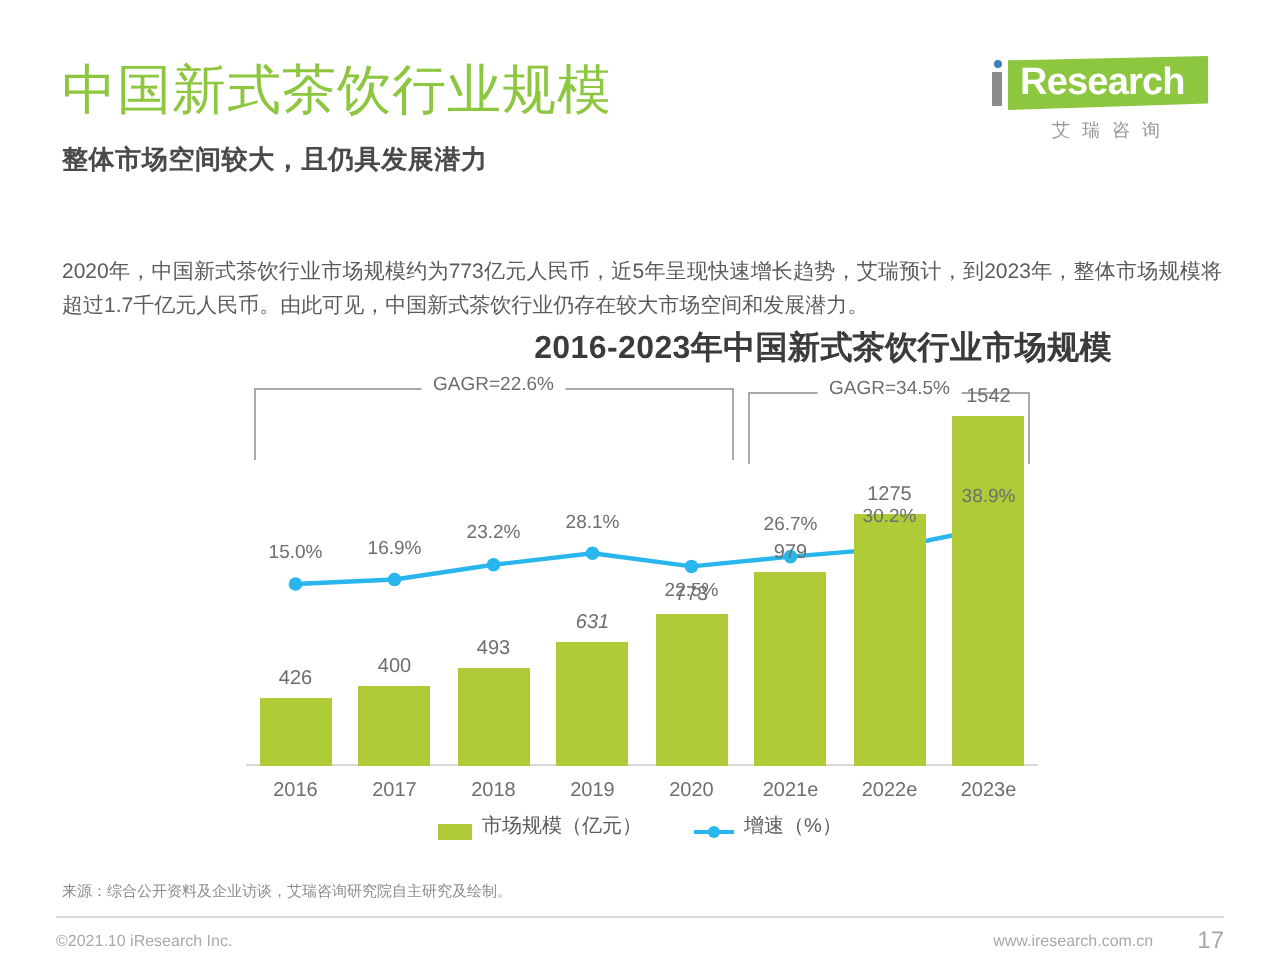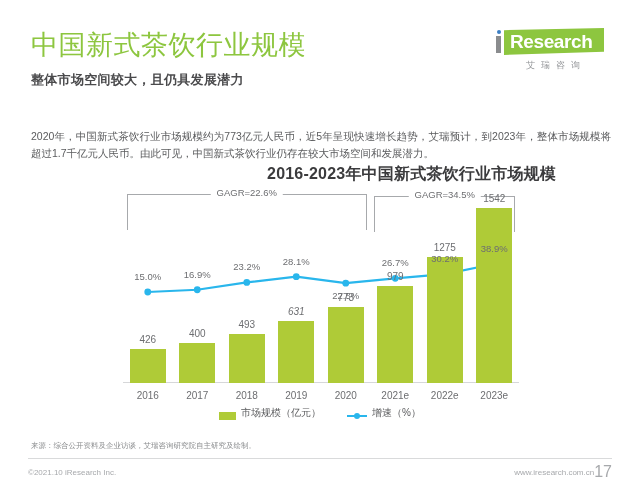--- a/index.html
+++ b/index.html
@@ -251,24 +251,24 @@
     position: absolute;
     left: 28px; top: 463px;
     width: 584px;
     display: flex;
     align-items: center;
     font-size: 8px;
     color: #a7a9ac;
   }
   #copyright { flex: 0 0 auto; text-align: center; }
   #footer-spacer { flex: 1 1 auto; }
-  #footer-url { flex: 0 0 auto; }
+  #footer-url { flex: 0 0 auto; margin-right: 22px; }
   #page-number {
     flex: 0 0 auto;
-    font-size: 16px;
+    font-size: 12px;
     color: #a7a9ac;
   }
 </style>
 </head>
 <body>
 
 <div id="header">
   <div id="main-title">中国新式茶饮行业规模</div>
   <div id="sub-title">整体市场空间较大，且仍具发展潜力</div>
 

